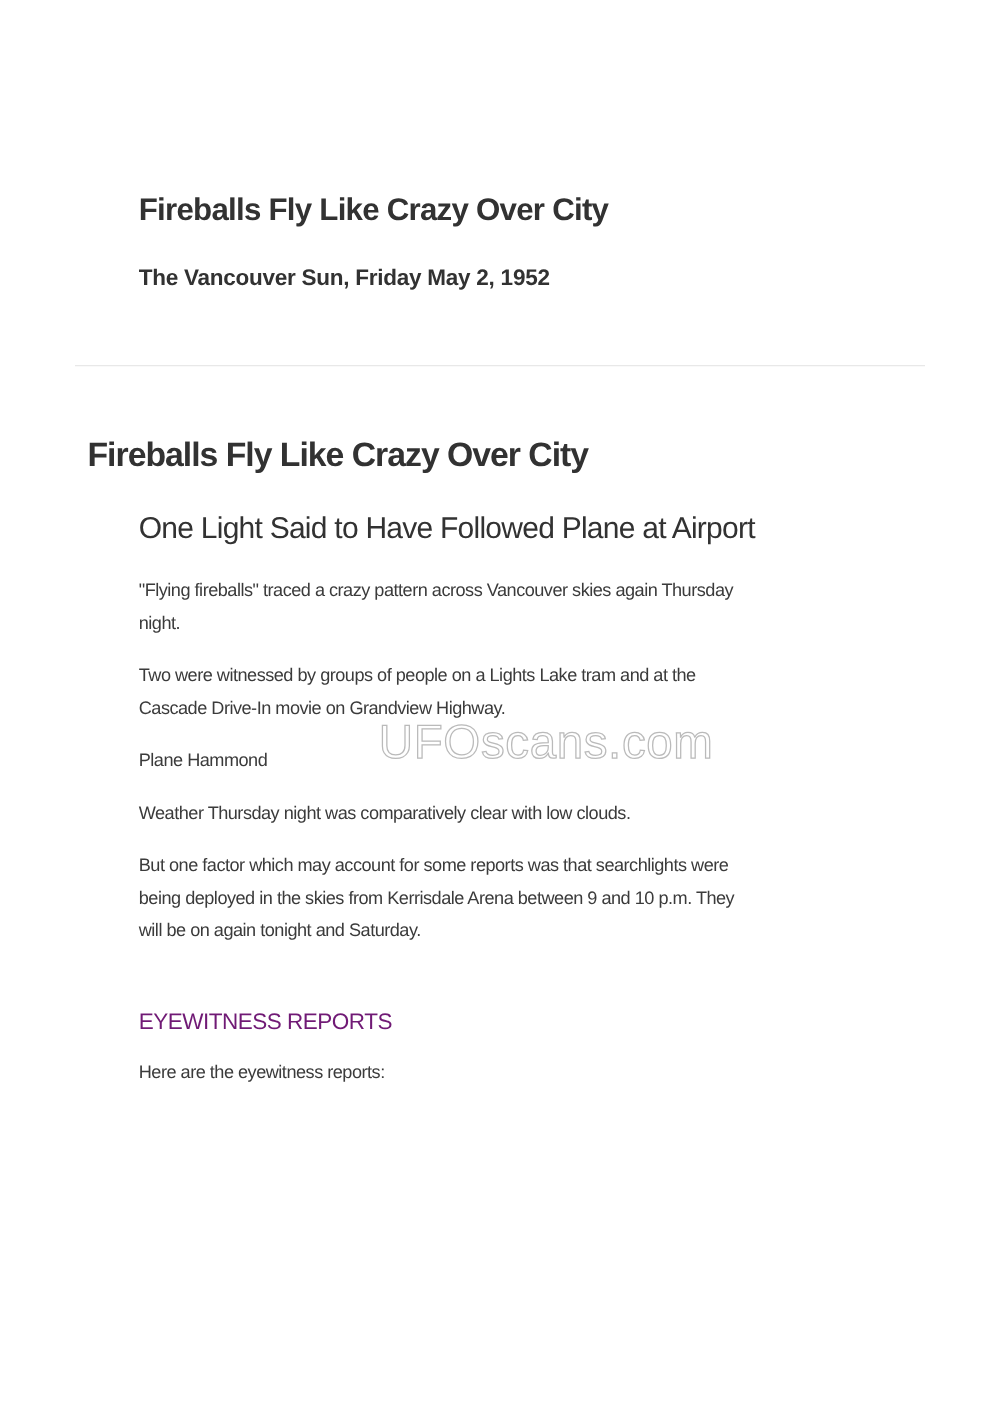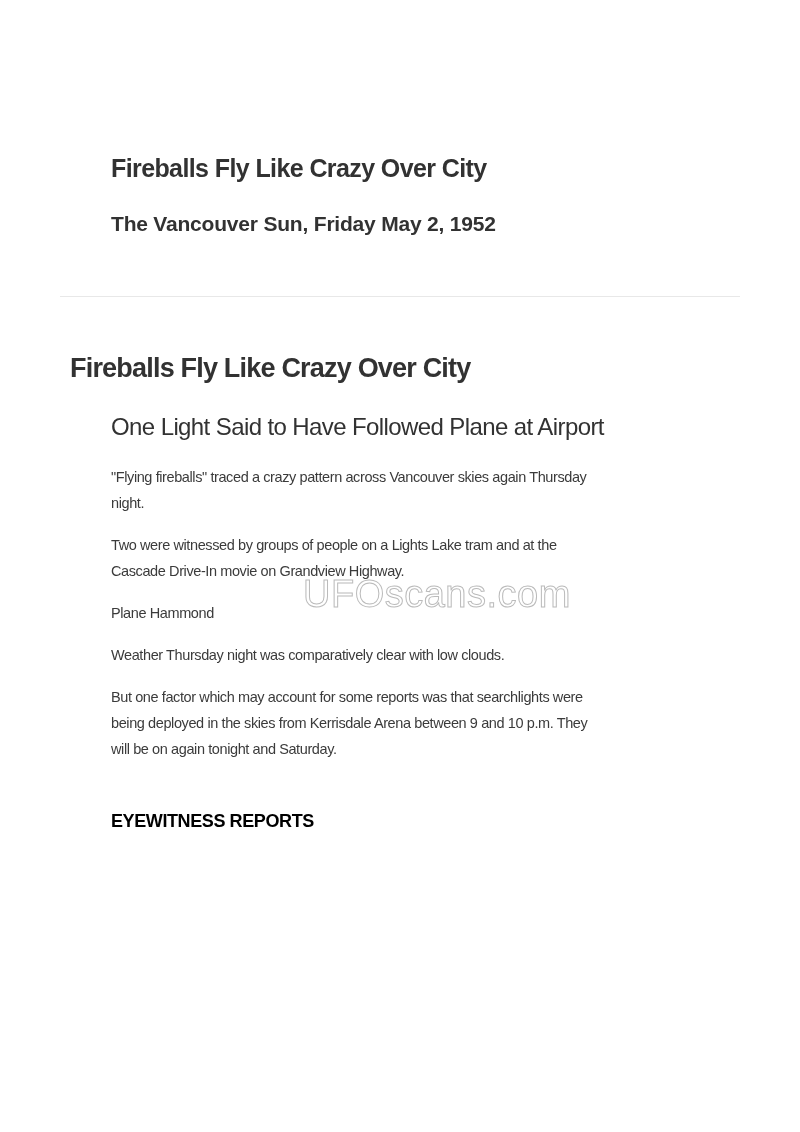--- a/index.html
+++ b/index.html
@@ -24,21 +24,21 @@
   .doc-title {
     margin: 0;
     font-size: 25px;
     line-height: 1.25;
     font-weight: 700;
     letter-spacing: -0.6px;
     color: #323232;
   }
   .doc-source {
     margin: 26px 0 0 0;
-    font-size: 21px;
+    font-size: 18px;
     line-height: 1.35;
     font-weight: 700;
     letter-spacing: -0.2px;
     color: #323232;
   }
   hr.divider {
     border: none;
     border-top: 1px solid #e8e8e8;
     margin: 57px 0 0 0;
   }
@@ -66,23 +66,23 @@
     font-size: 14.5px;
     line-height: 26px;
     letter-spacing: -0.4px;
     color: #3b3b3b;
     white-space: pre-line;
   }
   .section-heading {
     margin: 48px 0 16px 0;
     font-size: 18px;
     line-height: 1.3;
-    font-weight: 700;
+    font-weight: 400;
     letter-spacing: -0.4px;
-    color: #000000;
+    color: #701a75;
   }
   .report-time {
     font-weight: 700;
   }
   .watermark {
     position: absolute;
     top: 573px;
     left: 303px;
     font-size: 38px;
     font-weight: 400;
@@ -116,18 +116,19 @@
     <p>Two were witnessed by groups of people on a Lights Lake tram and at the
 Cascade Drive-In movie on Grandview Highway.</p>
     <p>Plane Hammond</p>
     <p>Weather Thursday night was comparatively clear with low clouds.</p>
     <p>But one factor which may account for some reports was that searchlights were
 being deployed in the skies from Kerrisdale Arena between 9 and 10 p.m. They
 will be on again tonight and Saturday.</p>
 
     <h3 class="section-heading">EYEWITNESS REPORTS</h3>
 
+    <p>Here are the eyewitness reports:</p>
 
   </div>
 
   <div class="watermark">UFOscans.com</div>
 
 </div>
 
 </body></html>

